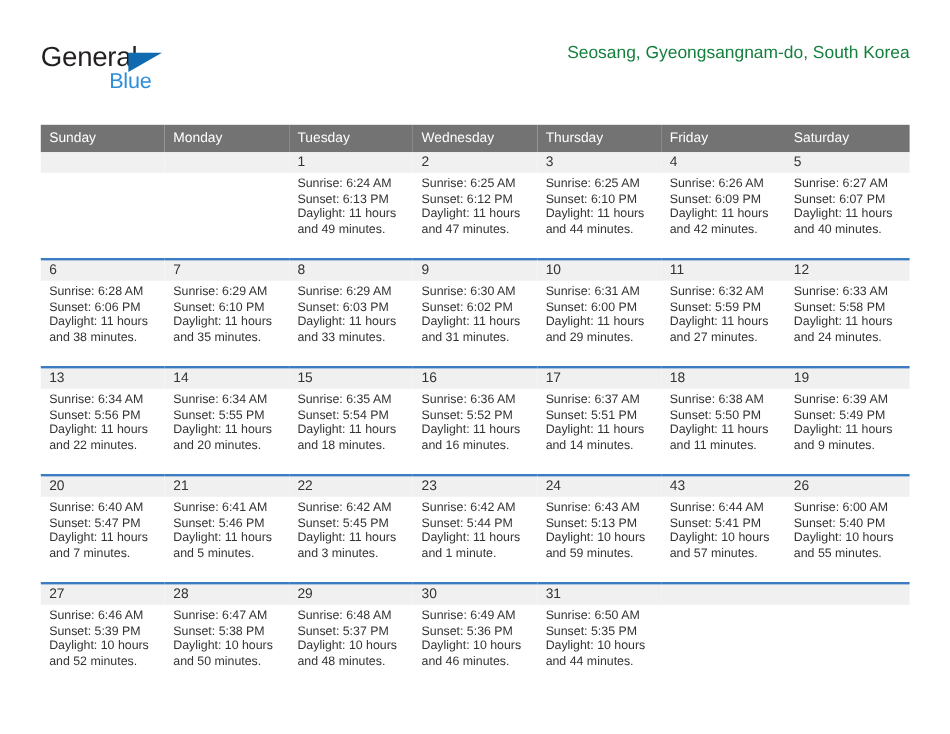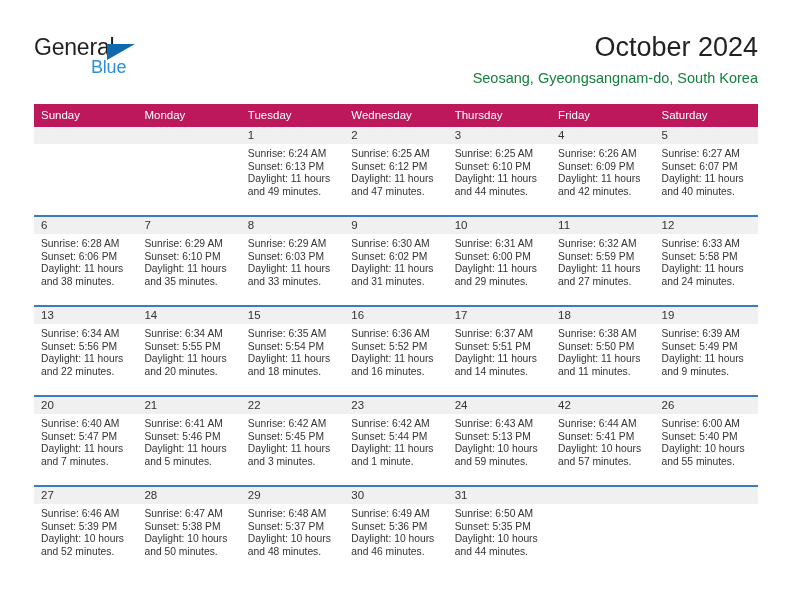--- a/index.html
+++ b/index.html
@@ -86,21 +86,21 @@
   
   .cal {
     position: absolute;
     left: 34px;
     top: 104px;
     width: 724px;
     border-collapse: collapse;
     table-layout: fixed;
   }
   .cal th {
-    background: #be185d;
+    background: #737373;
     color: #ffffff;
     font-size: 11.5px;
     font-weight: normal;
     text-align: left;
     padding: 5px 0 5px 7px;
     height: 11px;
     line-height: 13px;
   }
   .cal td {
     vertical-align: top;
@@ -140,21 +140,20 @@
 
   <div class="top">
 
     <div class="logo">
       <span class="logo-general">General</span>
       <span class="logo-tri"></span>
       <span class="logo-blue">Blue</span>
     </div>
 
     <div class="title-block">
-      <div class="cal-title">October 2024</div>
       <div class="cal-subtitle">Seosang, Gyeongsangnam-do, South Korea</div>
     </div>
 
   </div>
 
   <table class="cal">
     <thead>
       <tr id="weekday-row">
           <th>Sunday</th>
           <th>Monday</th>
@@ -389,21 +388,21 @@
           <td>
             <div class="daynum">24</div>
             <div class="info">
               <div>Sunrise: 6:43 AM</div>
               <div>Sunset: 5:13 PM</div>
               <div>Daylight: 10 hours</div>
               <div>and 59 minutes.</div>
             </div>
           </td>
           <td>
-            <div class="daynum">42</div>
+            <div class="daynum">43</div>
             <div class="info">
               <div>Sunrise: 6:44 AM</div>
               <div>Sunset: 5:41 PM</div>
               <div>Daylight: 10 hours</div>
               <div>and 57 minutes.</div>
             </div>
           </td>
           <td>
             <div class="daynum">26</div>
             <div class="info">

